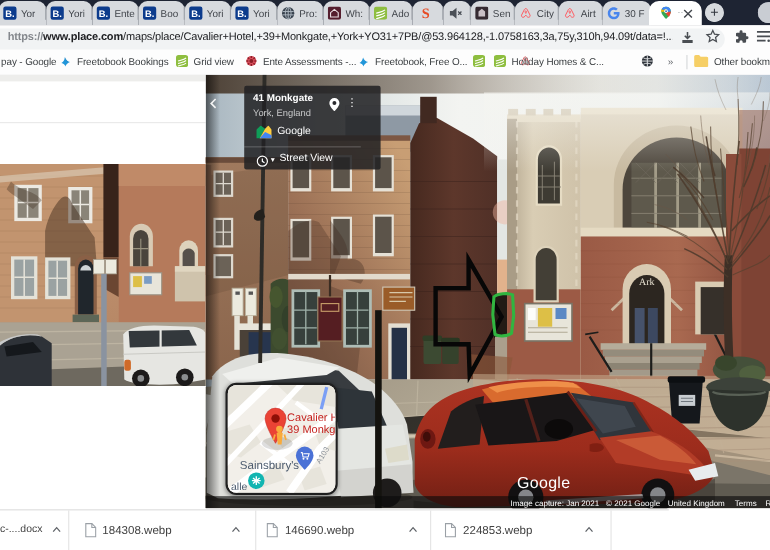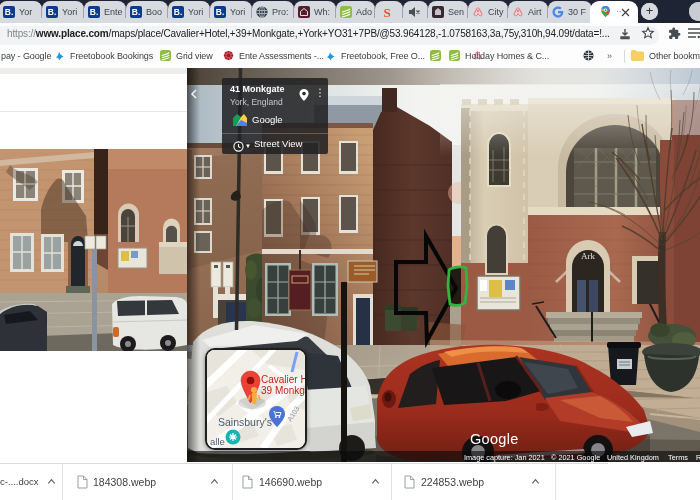--- a/index.html
+++ b/index.html
@@ -12,21 +12,21 @@
   .tab .fav{position:absolute;left:4px;top:5px;width:12px;height:12px;}
   .tab .tt{position:absolute;left:20px;top:6px;font-size:9px;color:#41454b;white-space:nowrap;overflow:hidden;}
   .tabsep{position:absolute;top:6px;width:1px;height:12px;background:#9fa3aa;}
   .bfav{width:12px;height:12px;border-radius:2px;background:#0c3b8c;color:#fff;font-size:8.5px;font-weight:bold;text-align:center;line-height:12px;}
   #newtab{position:absolute;left:641px;top:3px;width:17px;height:17px;border-radius:50%;background:#d7dade;color:#30343c;font-size:13px;line-height:16px;text-align:center;}
   #avatar{position:absolute;left:689px;top:2px;width:19px;height:19px;border-radius:50%;background:#c9cdd3;}
   
   #toolbar{left:0;top:23px;width:700px;height:23px;background:#fdfdfd;}
   #omni{position:absolute;left:0;top:3px;width:659px;height:19px;background:#f1f3f4;border-radius:0 10px 10px 0;}
   #url{position:absolute;left:7px;top:5px;width:604px;font-size:10px;letter-spacing:-0.15px;color:#202124;white-space:nowrap;overflow:hidden;}
-  #url .sch{color:#84888d;}
+  #url .sch{color:#84888d;font-weight:bold;}
   
   #bookbar{left:0;top:46px;width:700px;height:22px;background:#fdfdfd;border-bottom:1px solid #e4e6e8;}
   .bk{position:absolute;top:5px;font-size:9px;letter-spacing:-.1px;color:#3c4043;white-space:nowrap;}
   .bi{position:absolute;top:4px;width:11px;height:11px;}
   
   #panel{left:0;top:68px;width:187px;height:394px;background:#fff;}
   #ptitle{position:absolute;left:9px;top:22px;font-size:15px;letter-spacing:-.5px;color:#202124;}
   #psub{position:absolute;left:14px;top:56px;width:180px;text-align:center;font-size:12px;letter-spacing:-.3px;color:#3a3d42;}
   #pdiv1{position:absolute;left:0;top:43px;width:187px;height:1px;background:#e8e8e8;}
   #ptopstrip{position:absolute;left:0;top:0;width:187px;height:6px;background:#ededeb;}
@@ -654,21 +654,21 @@
     <g font-size="7.3" fill="#fff">
       <text x="464" y="460">Image capture: Jan 2021</text>
       <text x="551" y="460">© 2021 Google</text>
       <text x="607" y="460">United Kingdom</text>
       <text x="668" y="460">Terms</text>
       <text x="696" y="460">R</text>
     </g>
   </svg>
   </div>
 
-  <div class="abs" id="svbox" style="left:222px;top:78px;width:106px;height:76px;background:rgba(33,33,36,.87);border-radius:2px;">
+  <div class="abs" id="svbox" style="left:222px;top:78px;width:124px;height:76px;background:rgba(33,33,36,.87);border-radius:2px;">
     <div style="position:absolute;left:8px;top:6px;font-size:9px;font-weight:bold;color:#fff">41 Monkgate</div>
     <div style="position:absolute;left:8px;top:19px;font-size:8.5px;color:#c9cacb">York, England</div>
     <svg style="position:absolute;left:76px;top:10px" width="12" height="14" viewBox="0 0 12 14">
       <path d="M6 1a4.6 4.6 0 0 1 4.6 4.6C10.6 9 6 13 6 13S1.4 9 1.4 5.6A4.6 4.6 0 0 1 6 1z" fill="#fff"></path>
       <circle cx="6" cy="5.6" r="1.8" fill="#2a2b2e"></circle>
     </svg>
     <div style="position:absolute;left:93px;top:9px;font-size:10px;color:#fff;letter-spacing:0">⋮</div>
     <svg style="position:absolute;left:11px;top:36px" width="14" height="12" viewBox="0 0 14 12">
       <path d="M0 4l4-4 4 3-5 9H0z" fill="#0f9d58"></path>
       <path d="M8 3l3-3 3 4v8H3z" fill="#ffcd40"></path>

